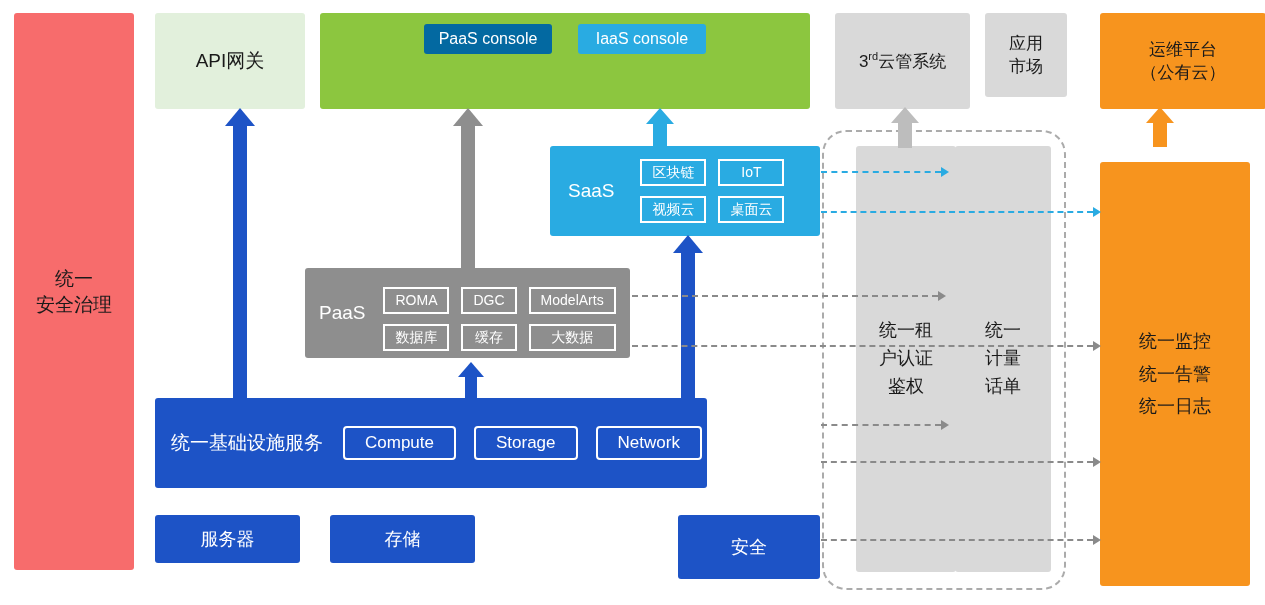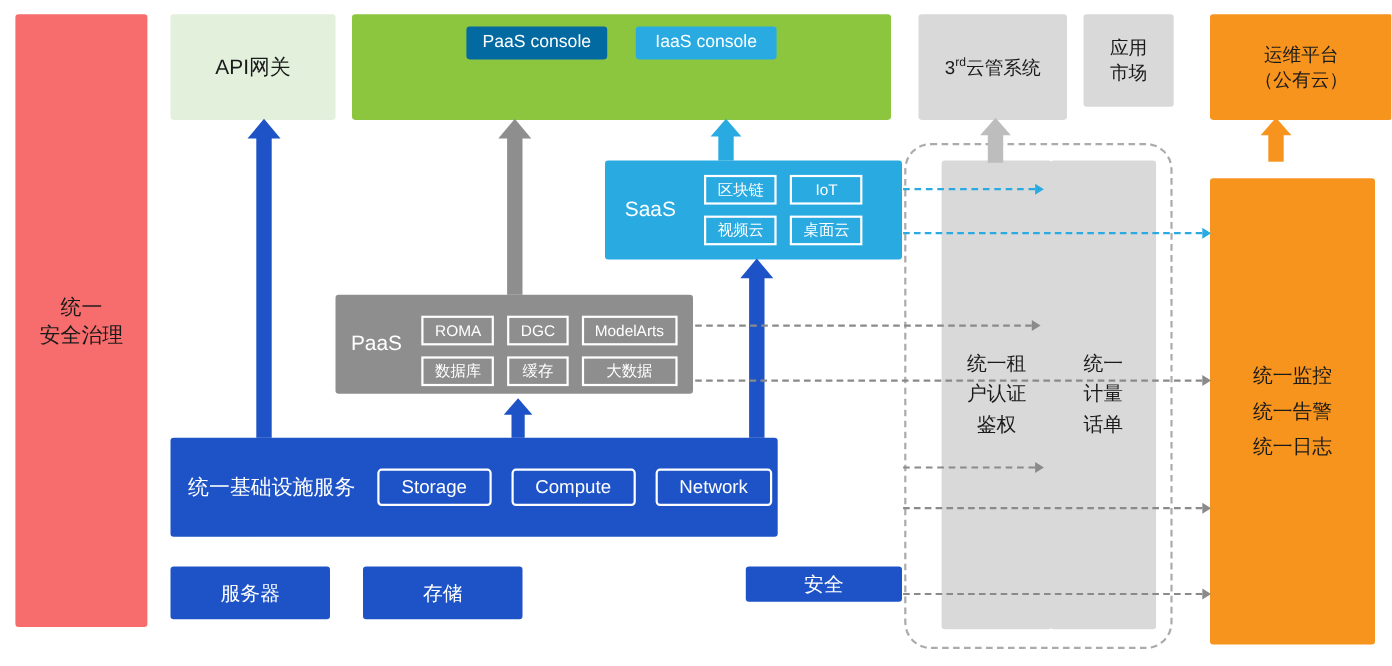--- a/index.html
+++ b/index.html
@@ -101,34 +101,34 @@
       <div class="chip">ModelArts</div>
       <div class="chip">数据库</div>
       <div class="chip">缓存</div>
       <div class="chip">大数据</div>
     </div>
   </div>
 
   <div class="abs svc" style="left:155px; top:398px; width:552px; height:90px; background:#1D53C6; padding-left:16px;">
     <span class="svc-label">统一基础设施服务</span>
     <div class="infra-chips">
+      <div class="infra-chip">Compute</div>
       <div class="infra-chip">Storage</div>
-      <div class="infra-chip">Compute</div>
       <div class="infra-chip">Network</div>
       <div class="infra-chip">CCE</div>
     </div>
   </div>
 
   <div class="abs center blue-box" style="left:330px; top:515px; width:145px; height:48px;">
     <span>存储</span>
   </div>
   <div class="abs center blue-box" style="left:155px; top:515px; width:145px; height:48px;">
     <span>服务器</span>
   </div>
-  <div class="abs center blue-box" style="left:678px; top:515px; width:142px; height:32px;">
+  <div class="abs center blue-box" style="left:678px; top:515px; width:142px; height:64px;">
     <span>安全</span>
   </div>
 
   <div class="abs dashed-frame" style="left:822px; top:130px; width:244px; height:460px;"></div>
 
   <div class="abs center bar-gray" style="left:840px; top:146px; width:100px; height:426px;margin-left:16px;">
     <span class="pre">统一租
 户认证
 鉴权</span>
   </div>

